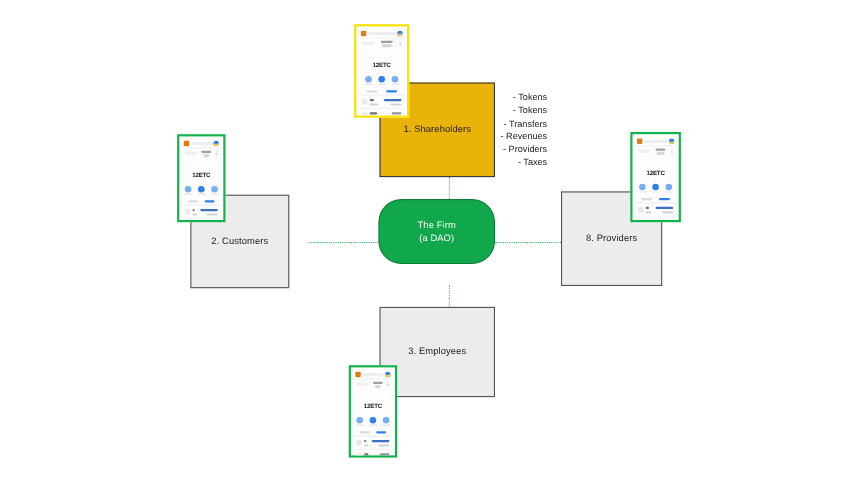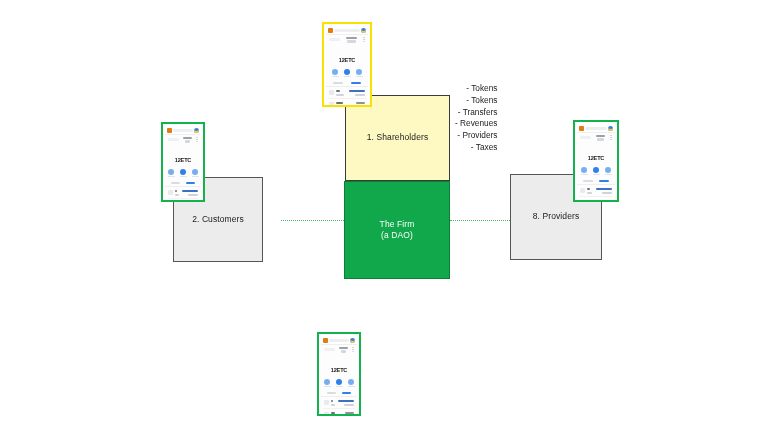--- a/index.html
+++ b/index.html
@@ -10,21 +10,21 @@
   
   .conn-h{position:absolute;height:0;border-top:1px dotted #3cba63;}
   .conn-v{position:absolute;width:0;border-left:1px dotted #3cba63;}
 
   
   .node{position:absolute;box-sizing:border-box;display:flex;align-items:center;
         justify-content:center;text-align:center;line-height:1.35;}
   .node .node-label{font-size:8.5px;color:#222222;letter-spacing:.1px;}
   .node.grey{background:#ececec;border:1.2px solid #555555;}
   .node.grey .node-label{color:#1b1b1b;}
-  .node.yellow{background:#fef9c3;border:1.2px solid #3a3a3a;margin-top:20px;}
+  .node.yellow{background:#eab308;border:1.2px solid #3a3a3a;}
   .node.yellow .node-label{color:#1b1b1b;}
   .node.green{background:#10a84a;border:1.2px solid #0d7d38;}
   .node.green .node-label{color:#ffffff;}
 
   
   #bullets{position:absolute;left:455px;top:83px;font-size:8.3px;color:#1b1b1b;line-height:1.42;text-align:right;}
   #bullets .bline{white-space:nowrap;}
 
   
   .phone{position:absolute;box-sizing:border-box;background:#ffffff;overflow:hidden;}
@@ -85,26 +85,29 @@
   <div class="conn-h" style="left:450px;top:220px;width:60px;"></div>
 
   <div class="node yellow" style="left:345px;top:75px;width:105px;height:86px;">
     <span class="node-label">1. Shareholders</span>
   </div>
 
   <div class="node grey" style="left:173px;top:177px;width:90px;height:85px;">
     <span class="node-label">2. Customers</span>
   </div>
 
+  <div class="node grey" style="left:345px;top:279px;width:105px;height:82px;">
+    <span class="node-label">3. Employees</span>
+  </div>
 
   <div class="node grey" style="left:510px;top:174px;width:92px;height:86px;">
     <span class="node-label">8. Providers</span>
   </div>
 
-  <div class="node green" style="left:344px;top:181px;width:106px;height:98px;">
+  <div class="node green" style="left:344px;top:181px;width:106px;height:59px;border-radius:21px;">
     <span class="node-label">
       <span>The Firm</span><br>
       <span>(a DAO)</span>
     </span>
   </div>
 
   <div id="bullets">
     <div class="bline">- Tokens</div>
     <div class="bline">- Tokens</div>
     <div class="bline">- Transfers</div>

